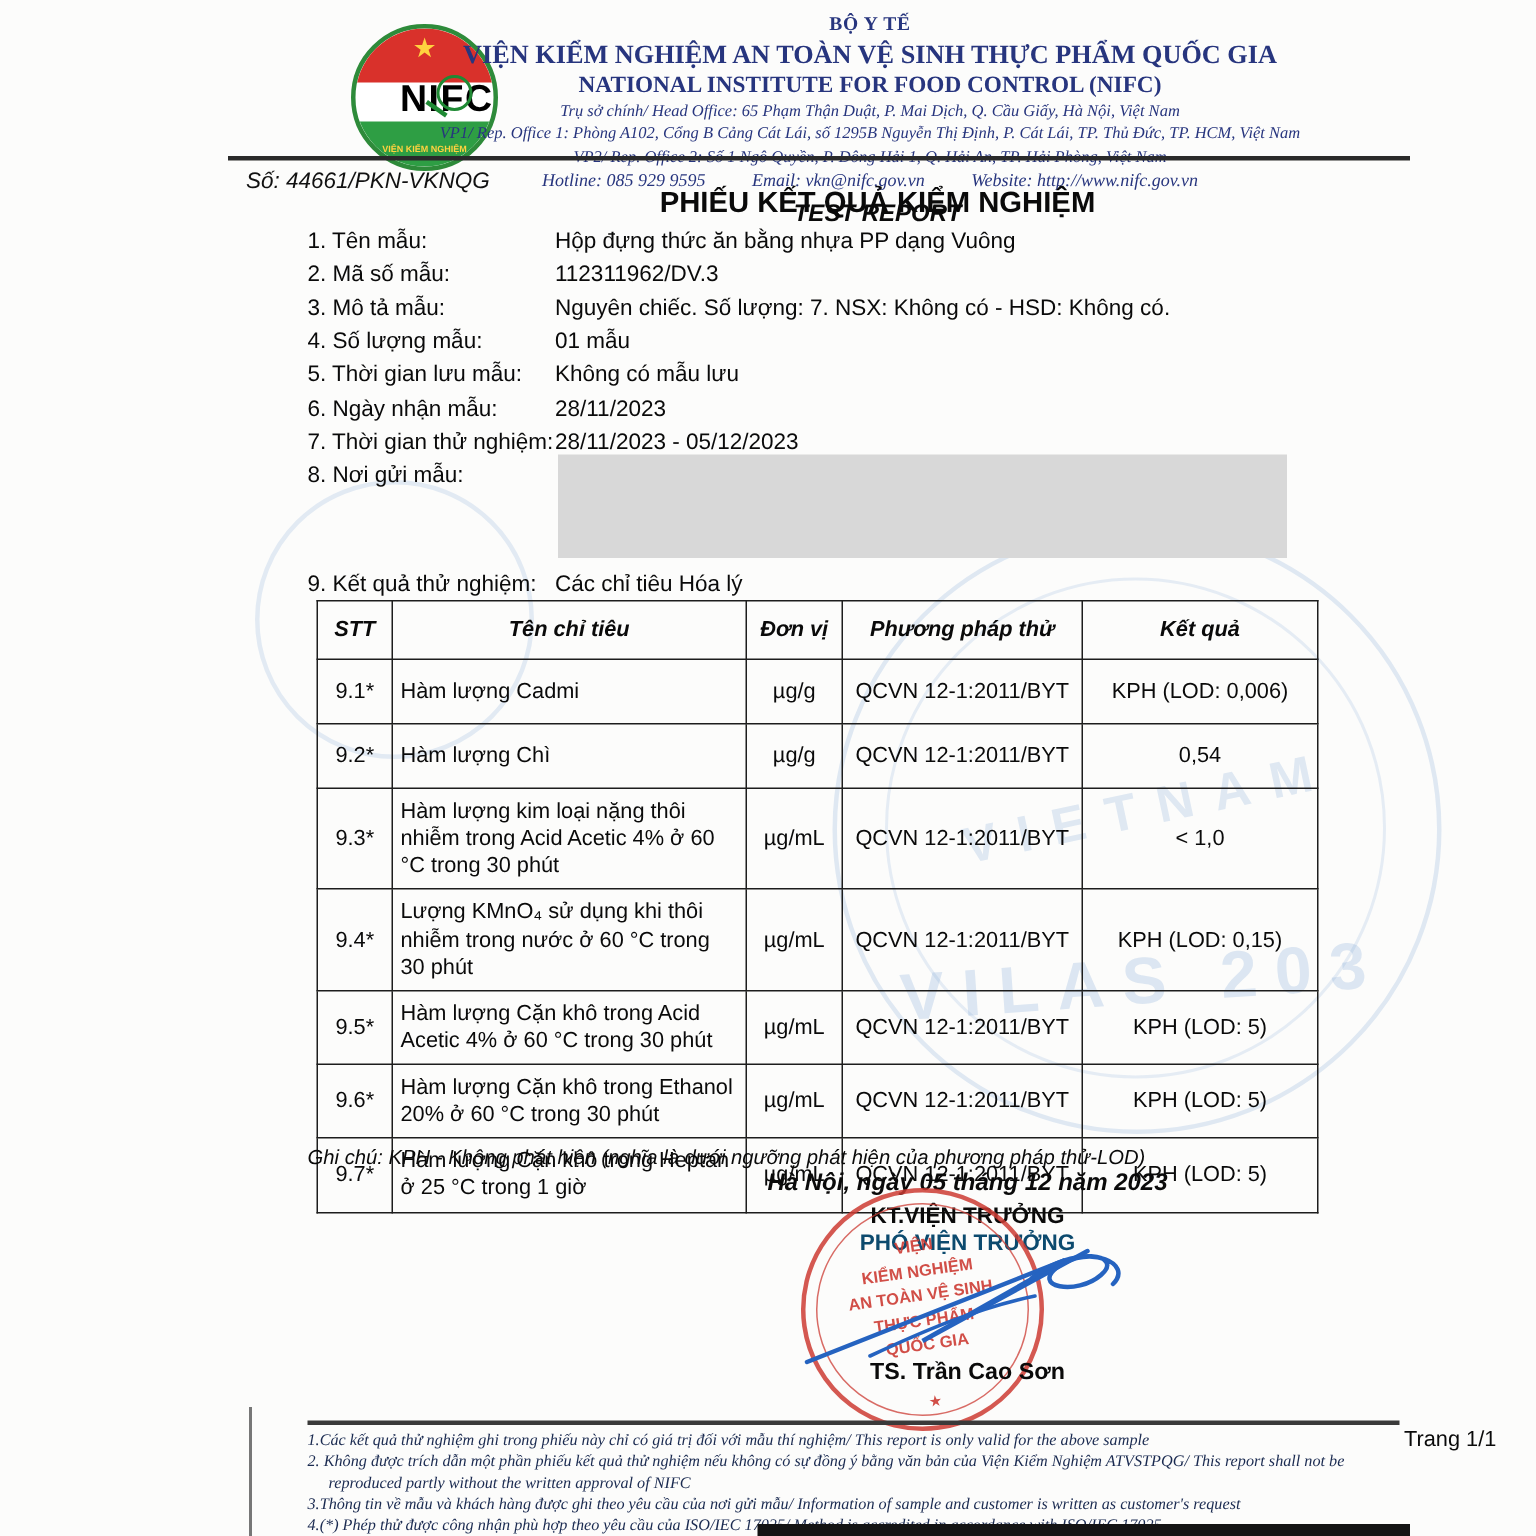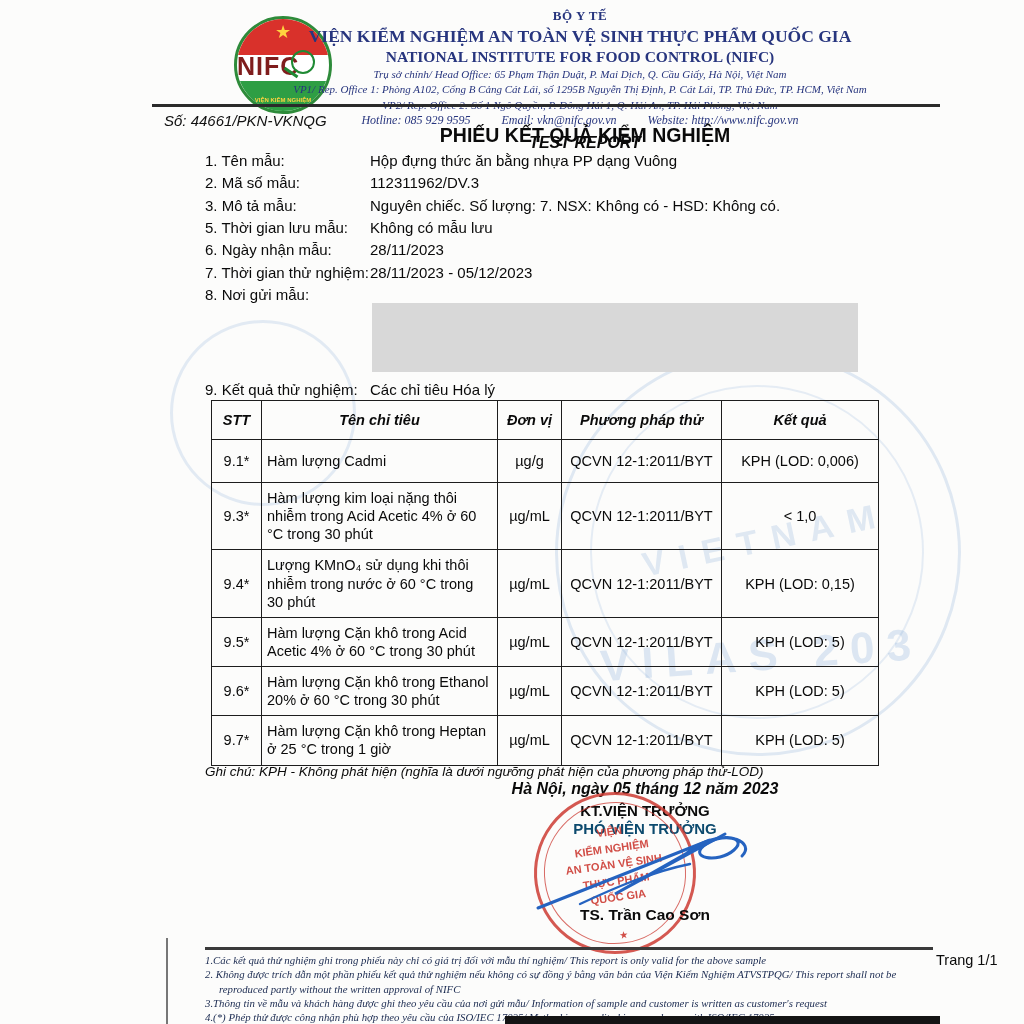--- a/index.html
+++ b/index.html
@@ -19,21 +19,21 @@
   .hdr .ministry{font-size:13px;font-weight:bold;letter-spacing:.5px;}
   .hdr .inst-vi{font-size:17.5px;font-weight:bold;margin-top:2px;}
   .hdr .inst-en{font-size:15.5px;font-weight:bold;margin-top:1px;}
   .hdr .addr{font-size:11px;font-style:italic;margin-top:1px;line-height:1.3;}
   .hdr .contact{font-size:12px;font-style:italic;margin-top:1px;}
   .hdr .contact span{margin:0 14px;}
   .logo{position:absolute;left:234px;top:16px;width:92px;height:92px;border-radius:50%;border:3px solid #2e8b3a;overflow:hidden;background:#fff;box-shadow:inset 0 0 0 2px #fff;}
   .logo .seg-red{position:absolute;top:0;left:0;right:0;height:36px;background:#d9312b;}
   .logo .seg-green{position:absolute;bottom:0;left:0;right:0;height:30px;background:#2e9e44;}
   .logo .star{position:absolute;top:2px;left:0;right:0;text-align:center;color:#ffd23f;font-size:18px;}
-  .logo .nifc{position:absolute;top:33px;left:0;right:0;text-align:left;color:#7f1d1d;font-size:25px;font-weight:bold;letter-spacing:1px;font-family:"Liberation Sans",sans-serif;}
+  .logo .nifc{position:absolute;top:33px;left:0;right:0;text-align:right;color:#000000;font-size:25px;font-weight:bold;letter-spacing:1px;font-family:"Liberation Sans",sans-serif;}
   .logo .lens{position:absolute;top:31px;left:54px;width:20px;height:20px;border:2.5px solid #1f8a34;border-radius:50%;background:transparent;}
   .logo .lens-handle{position:absolute;top:52px;left:46px;width:16px;height:3px;background:#1f8a34;transform:rotate(35deg);}
   .logo .logo-sub{position:absolute;bottom:8px;left:0;right:0;text-align:center;color:#ffd23f;font-size:6px;font-weight:bold;}
   .hdr-rule{position:absolute;left:152px;top:104px;width:788px;height:3px;background:#2a2a2a;}
 
   
   .doc-no{position:absolute;left:164px;top:112px;font-size:15px;font-style:italic;color:#111;}
   .doc-title{position:absolute;left:290px;top:124px;width:590px;text-align:center;font-size:19.5px;font-weight:bold;color:#0a0a0a;}
   .doc-sub{position:absolute;left:290px;top:134px;width:590px;text-align:center;font-size:16px;font-weight:bold;font-style:italic;color:#0a0a0a;}
 
@@ -124,20 +124,24 @@
     </div>
     <div class="info-row">
       <div class="info-label">2. Mã số mẫu:</div>
       <div class="info-value">112311962/DV.3</div>
     </div>
     <div class="info-row">
       <div class="info-label">3. Mô tả mẫu:</div>
       <div class="info-value">Nguyên chiếc. Số lượng: 7. NSX: Không có - HSD: Không có.</div>
     </div>
     <div class="info-row">
+      <div class="info-label">4. Số lượng mẫu:</div>
+      <div class="info-value">01 mẫu</div>
+    </div>
+    <div class="info-row">
       <div class="info-label">5. Thời gian lưu mẫu:</div>
       <div class="info-value">Không có mẫu lưu</div>
     </div>
     <div class="info-row">
       <div class="info-label">6. Ngày nhận mẫu:</div>
       <div class="info-value">28/11/2023</div>
     </div>
     <div class="info-row">
       <div class="info-label">7. Thời gian thử nghiệm:</div>
       <div class="info-value">28/11/2023 - 05/12/2023</div>
@@ -172,20 +176,27 @@
       </tr>
     </thead>
     <tbody>
       <tr class="r-short">
         <td class="c-stt">9.1*</td>
         <td class="c-name">Hàm lượng Cadmi</td>
         <td class="c-unit">µg/g</td>
         <td class="c-method">QCVN 12-1:2011/BYT</td>
         <td class="c-result">KPH (LOD: 0,006)</td>
       </tr>
+      <tr class="r-short">
+        <td class="c-stt">9.2*</td>
+        <td class="c-name">Hàm lượng Chì</td>
+        <td class="c-unit">µg/g</td>
+        <td class="c-method">QCVN 12-1:2011/BYT</td>
+        <td class="c-result">0,54</td>
+      </tr>
       <tr>
         <td class="c-stt">9.3*</td>
         <td class="c-name">Hàm lượng kim loại nặng thôi nhiễm trong Acid Acetic 4% ở 60 °C trong 30 phút</td>
         <td class="c-unit">µg/mL</td>
         <td class="c-method">QCVN 12-1:2011/BYT</td>
         <td class="c-result">&lt; 1,0</td>
       </tr>
       <tr>
         <td class="c-stt">9.4*</td>
         <td class="c-name">Lượng KMnO₄ sử dụng khi thôi nhiễm trong nước ở 60 °C trong 30 phút</td>

